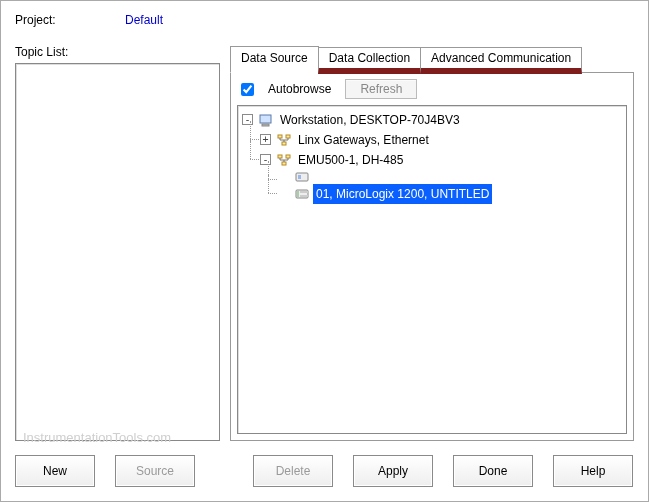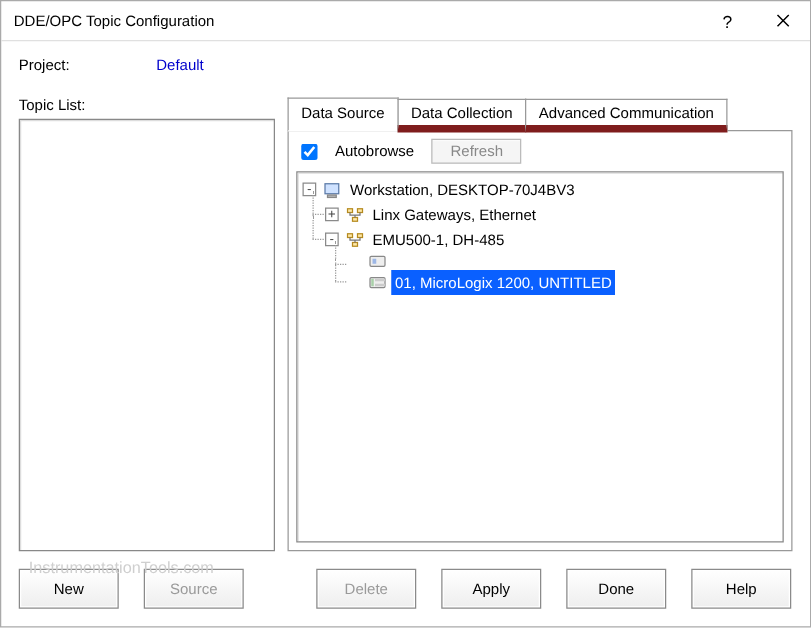--- a/index.html
+++ b/index.html
@@ -200,39 +200,30 @@
     font-size: 12px;
     border: 1px solid #8a8a8a;
     background: linear-gradient(#fff,#eee);
     color: #000;
     box-shadow: inset 0 0 0 1px #fff;
   }
   .btn.disabled { color: #9a9a9a; }
   .watermark {
     position: absolute;
     left: 22px;
-    bottom: 40px;
+    bottom: 56px;
     color: #cfcfcf;
     font-size: 13px;
     pointer-events: none;
   }
 </style>
 </head>
 <body>
 
 <div class="window">
-  <div class="titlebar">
-    <div class="titlebar-title">DDE/OPC Topic Configuration</div>
-    <div class="titlebar-btn">?</div>
-    <div class="titlebar-btn">
-      <svg width="11" height="11" viewBox="0 0 11 11">
-          <path d="M1 1 L10 10 M10 1 L1 10" stroke="#000" stroke-width="1.2"></path>
-        </svg>
-    </div>
-  </div>
 
   <div class="content">
     <div class="project-row">
       <span class="project-label">Project:</span>
       <span class="project-link">Default</span>
     </div>
 
     <div class="main-area">
       <div class="left-col">
         <div class="topic-list-label">Topic List:</div>

